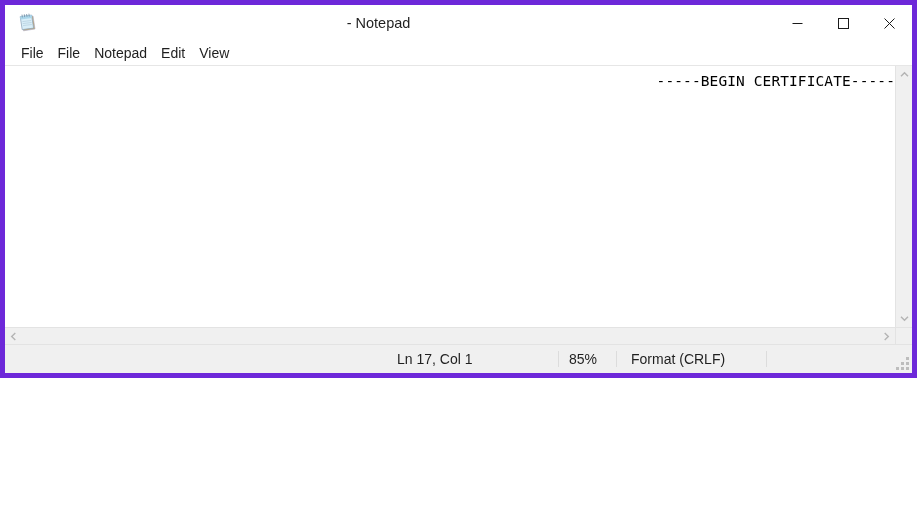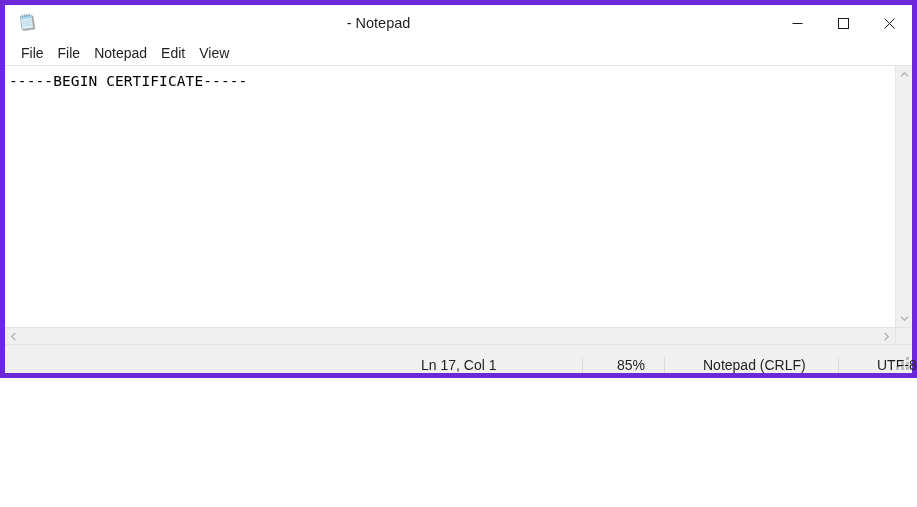--- a/index.html
+++ b/index.html
@@ -117,20 +117,21 @@
     min-width: 0;
   }
 
   .doc-line {
     font-family: "DejaVu Sans Mono", "Liberation Mono", monospace;
     font-size: 14.5px;
     line-height: 22px;
     color: #000000;
     white-space: pre;
     letter-spacing: 0.1px;
+    text-align: right;
   }
 
   
   .vscroll {
     flex: 0 0 17px;
     width: 17px;
     background: #f0f0f0;
     border-left: 1px solid #e3e3e3;
     box-sizing: border-box;
     display: flex;
@@ -191,25 +192,24 @@
   .chev { fill: none; stroke: #b4b4b4; stroke-width: 1.4; }
 
   
   .statusbar {
     flex: 0 0 29px;
     height: 29px;
     background: #f0f0f0;
     border-top: 1px solid #e3e3e3;
     box-sizing: border-box;
     display: flex;
-    align-items: flex-end;
+    align-items: center;
     position: relative;
     font-size: 14px;
     color: #1f1f1f;
-    gap: 24px;
   }
   .status-spacer {
     width: 378px;
     flex: 0 0 378px;
     border-right: 1px solid #dcdcdc;
     box-sizing: border-box;
   }
   .status-cell {
     display: flex;
     align-items: center;
@@ -330,22 +330,21 @@
         </svg>
       </div>
     </div>
     <div class="corner-box"></div>
   </div>
 
   <div class="statusbar">
     <div class="status-spacer"></div>
     <div class="status-cell cell-ln">Ln 17, Col 1</div>
     <div class="status-cell cell-zoom">85%</div>
-    <div class="status-cell cell-eol">Notepad (CRLF)</div>
-    <div class="status-cell cell-enc">UTF-8</div>
+    <div class="status-cell cell-eol">Format (CRLF)</div>
 
     <div class="grip">
       <i style="right:0px;  bottom:0px;"></i>
       <i style="right:5px;  bottom:0px;"></i>
       <i style="right:10px; bottom:0px;"></i>
       <i style="right:0px;  bottom:5px;"></i>
       <i style="right:5px;  bottom:5px;"></i>
       <i style="right:0px;  bottom:10px;"></i>
     </div>
   </div>

